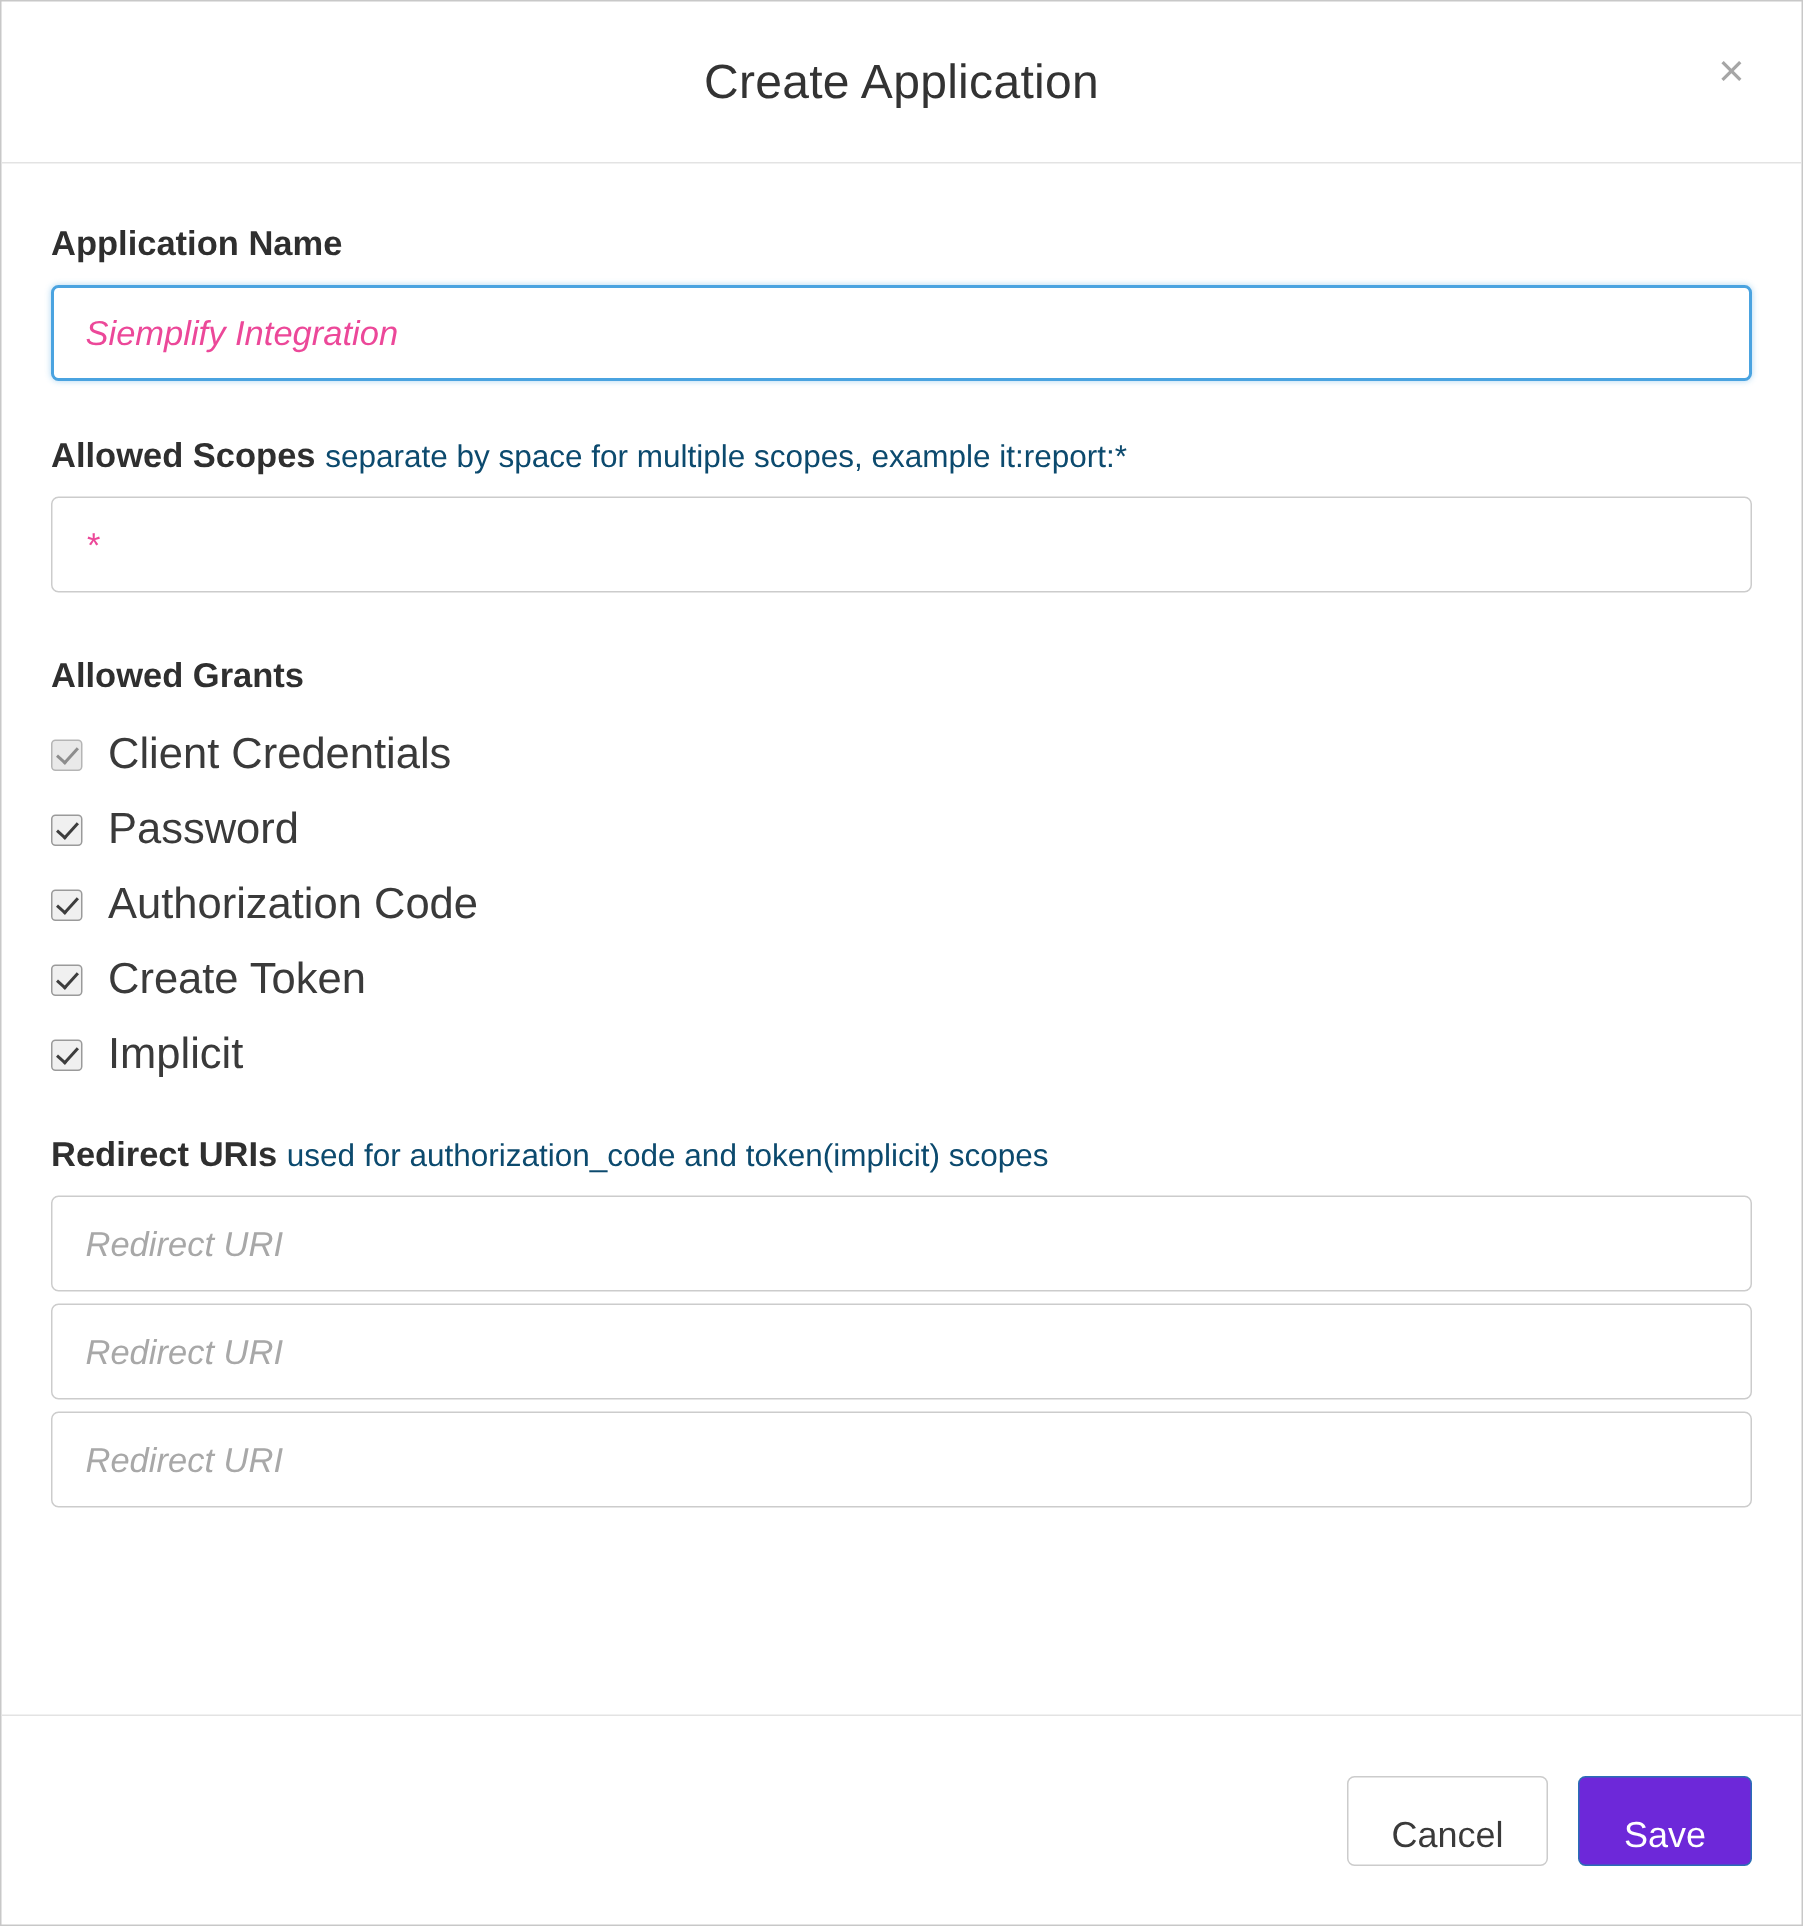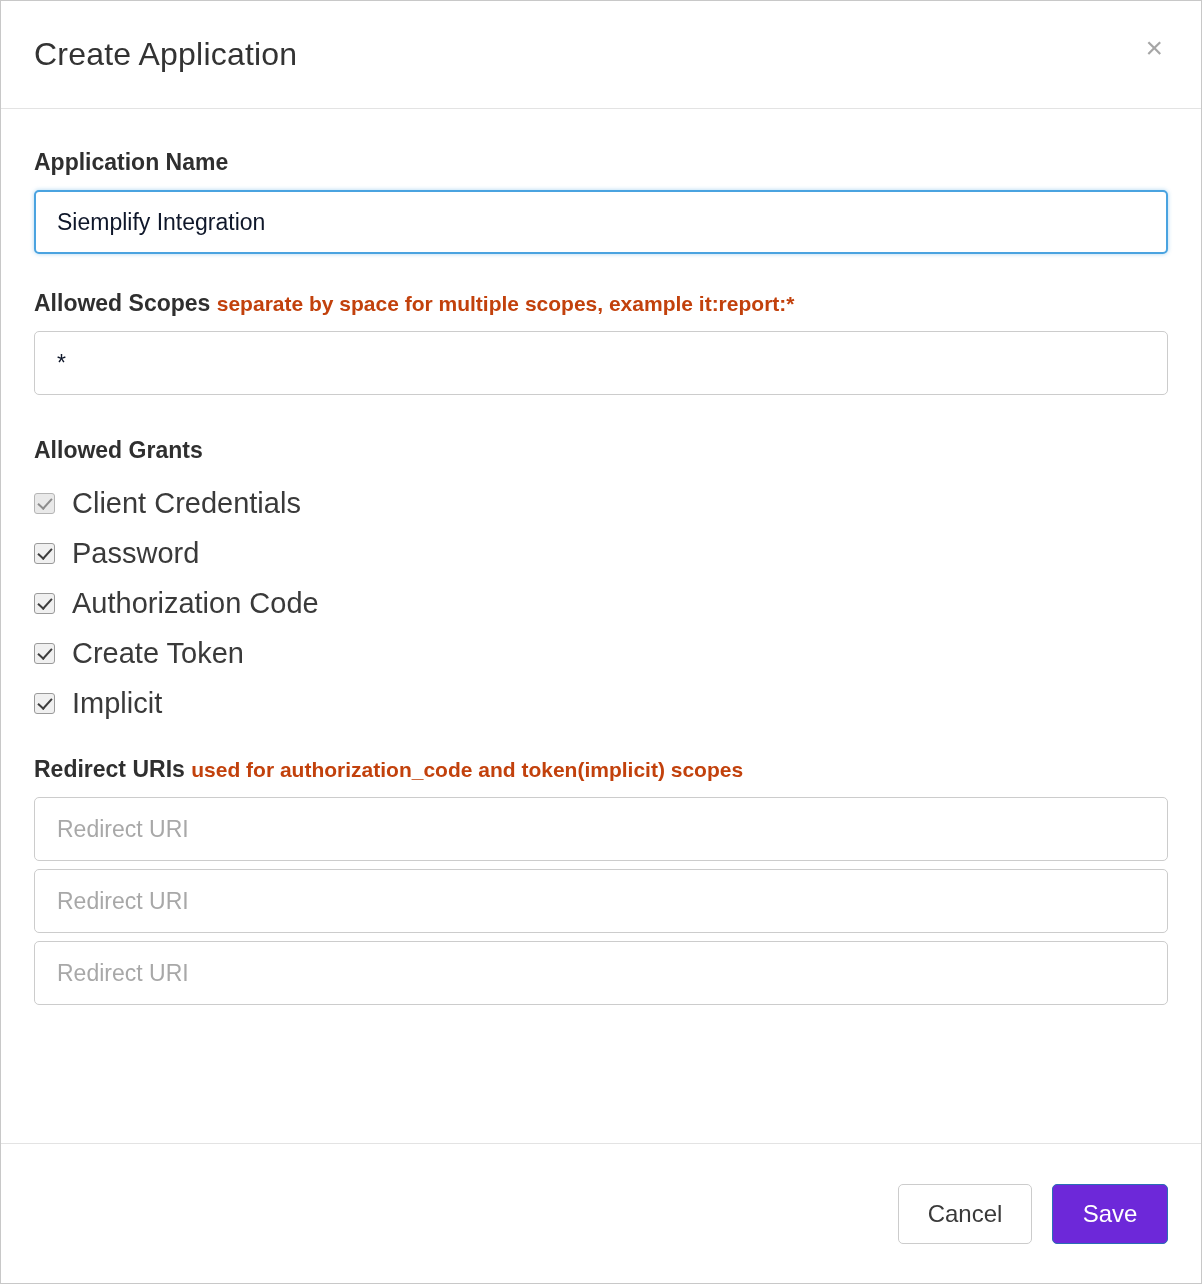--- a/index.html
+++ b/index.html
@@ -22,20 +22,21 @@
     position: relative;
   }
   .modal-header {
     height: 108px;
     box-sizing: border-box;
     border-bottom: 1px solid #e3e3e3;
     display: flex;
     align-items: center;
     padding: 0 33px;
     position: relative;
+    justify-content: center;
   }
   .modal-title {
     font-size: 32px;
     color: #333333;
     font-weight: 400;
     letter-spacing: 0.2px;
   }
   .close-btn {
     position: absolute;
     right: 30px;
@@ -57,36 +58,37 @@
     overflow: hidden;
   }
   .field-label {
     font-size: 23px;
     font-weight: bold;
     color: #2f2f2f;
     margin: 10px 0 14px 0;
     display: block;
   }
   .field-label .hint {
-    font-weight: bold;
-    color: #c2410c;
+    font-weight: normal;
+    color: #0c4a6e;
     font-size: 21px;
   }
   .text-input {
     width: 100%;
     box-sizing: border-box;
     height: 64px;
     border: 1px solid #cccccc;
     border-radius: 5px;
     padding: 0 22px;
     font-size: 23px;
-    color: #0f172a;
+    color: #ec4899;
     font-family: "Liberation Sans", sans-serif;
     background: #ffffff;
     outline: none;
+    font-style: italic;
   }
   .text-input::placeholder {
     color: #a8a8a8;
   }
   .text-input.focused {
     border: 2px solid #4aa3e0;
     box-shadow: 0 0 4px rgba(74,163,224,0.45);
     padding: 0 21px;
   }
   .spacer-24 { height: 26px; }
@@ -144,21 +146,21 @@
     align-items: center;
     justify-content: flex-end;
     padding: 0 33px;
     gap: 20px;
   }
   .btn {
     font-family: "Liberation Sans", sans-serif;
     font-size: 24px;
     border-radius: 5px;
     cursor: pointer;
-    padding: 0 26px;
+    padding: 10px 26px;
     height: 60px;
     box-sizing: border-box;
     line-height: 58px;
   }
   .btn-cancel {
     background: #ffffff;
     border: 1px solid #cccccc;
     color: #3a3a3a;
     min-width: 134px;
   }

